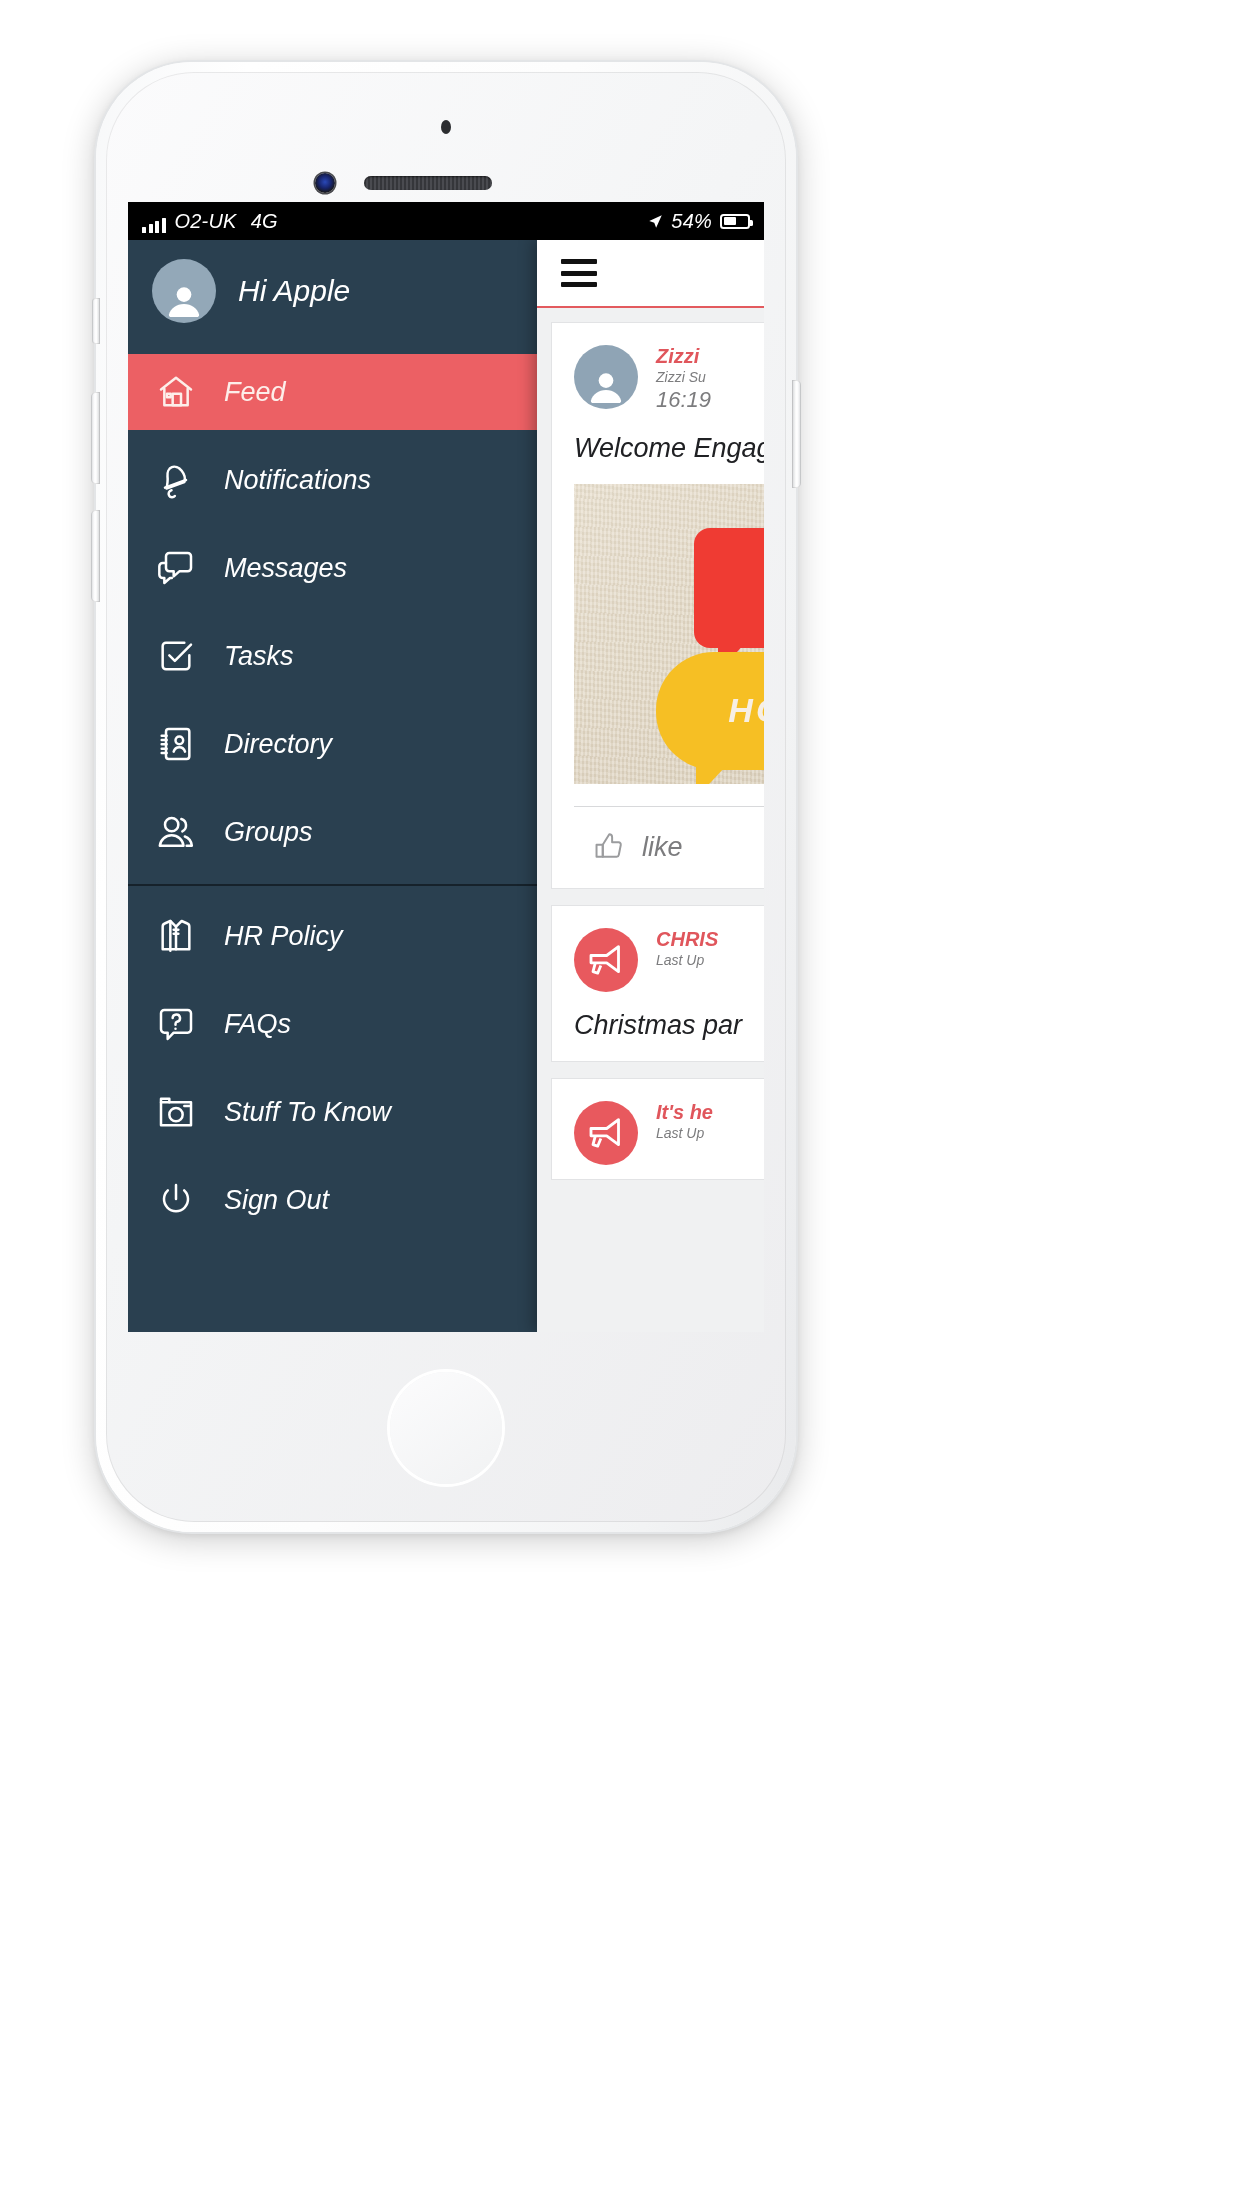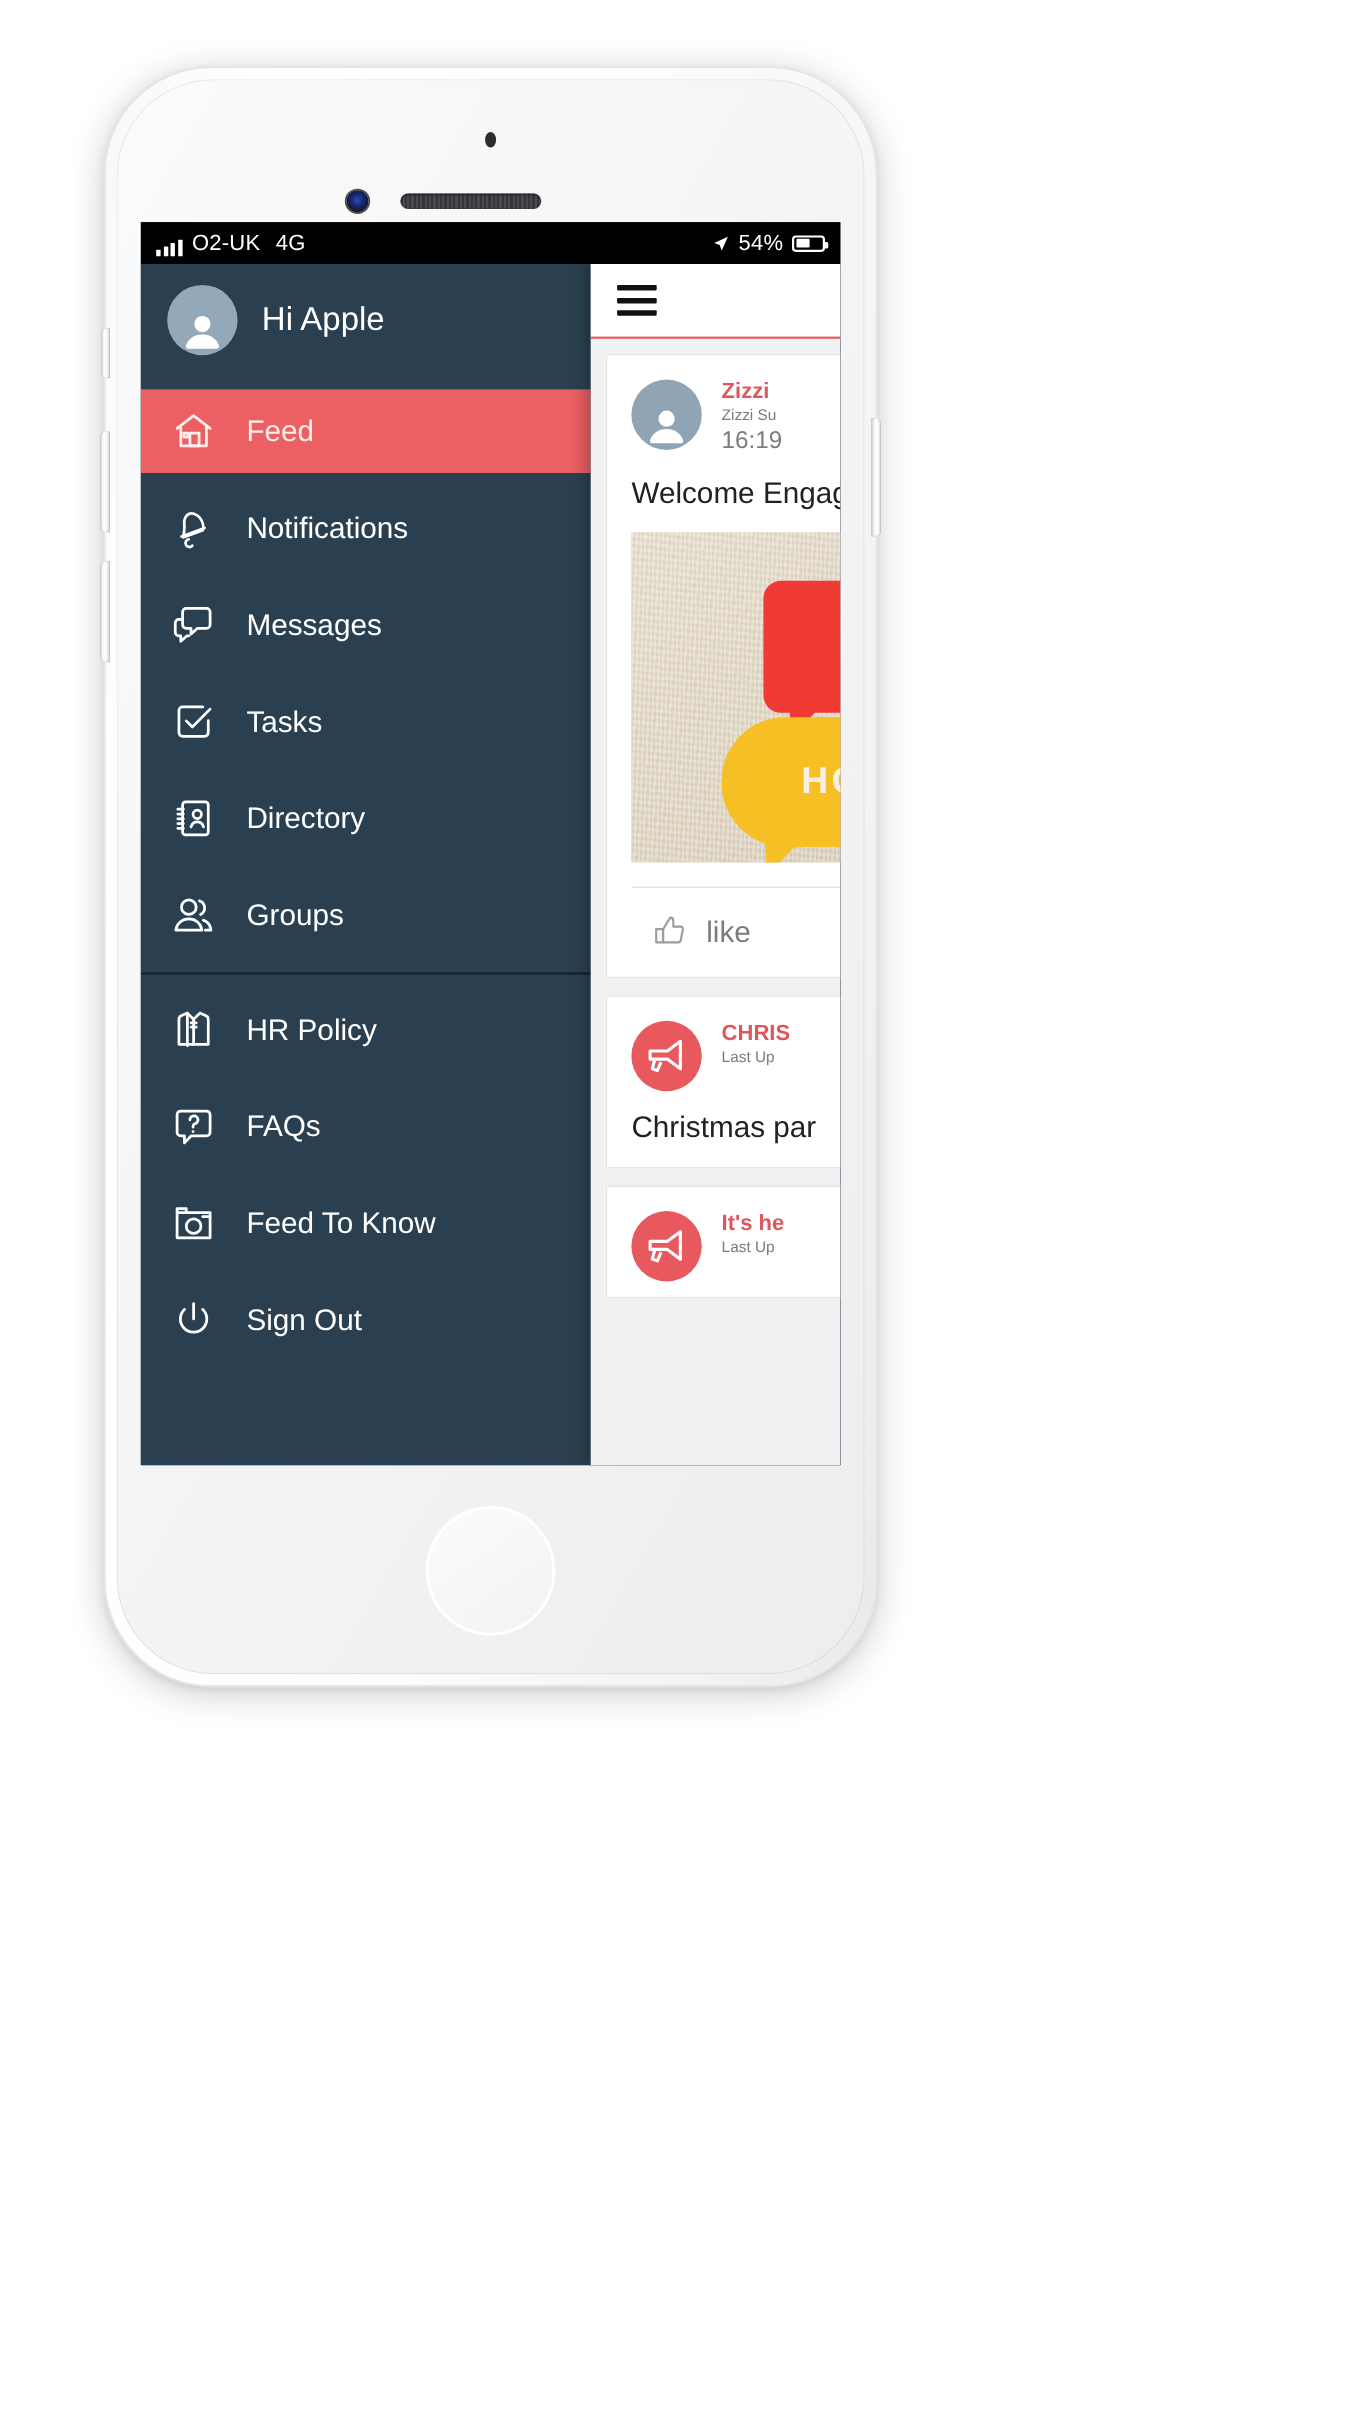--- a/index.html
+++ b/index.html
@@ -82,22 +82,23 @@
     width:120px; height:120px; border-radius:50%;
     background:conic-gradient(from 200deg,#2b2c2e,#d6d8da 18%,#ffffff 34%,#b9bbbe 52%,#2f3032 74%,#cfd1d3 88%,#2b2c2e 100%);
     z-index:-1;
   }
 
   
   #screen{
     position:absolute;
     left:32px; top:140px;
     width:636px; height:1130px;
-    background:#000000;
+    background:#e5e5e5;
     overflow:hidden;
+    font-style:italic;
   }
 
   
   #status-bar{
     position:absolute; left:0; top:0;
     width:100%; height:38px;
     background:#000;
     color:#fff;
     display:flex; align-items:center;
     padding:0 14px;
@@ -428,21 +429,21 @@
             </div>
             <div class="menu-item">
               <span class="mi-icon">
                 <svg viewBox="0 0 24 24" fill="none" stroke="currentColor" stroke-width="1.5" stroke-linecap="round" stroke-linejoin="round">
                   <path d="M3 6.2h18V20H3z"></path>
                   <path d="M3 6.2V4h5v2.2"></path>
                   <path d="M17 8.4h3"></path>
                   <circle cx="12" cy="13.6" r="4"></circle>
                 </svg>
               </span>
-              <span class="mi-label">Feed To Know</span>
+              <span class="mi-label">Stuff To Know</span>
             </div>
             <div class="menu-item">
               <span class="mi-icon">
                 <svg viewBox="0 0 24 24" fill="none" stroke="currentColor" stroke-width="1.5" stroke-linecap="round" stroke-linejoin="round">
                   <path d="M12 3v8.4"></path>
                   <path d="M7.1 6.2a7.2 7.2 0 1 0 9.8 0"></path>
                 </svg>
               </span>
               <span class="mi-label">Sign Out</span>
             </div>

